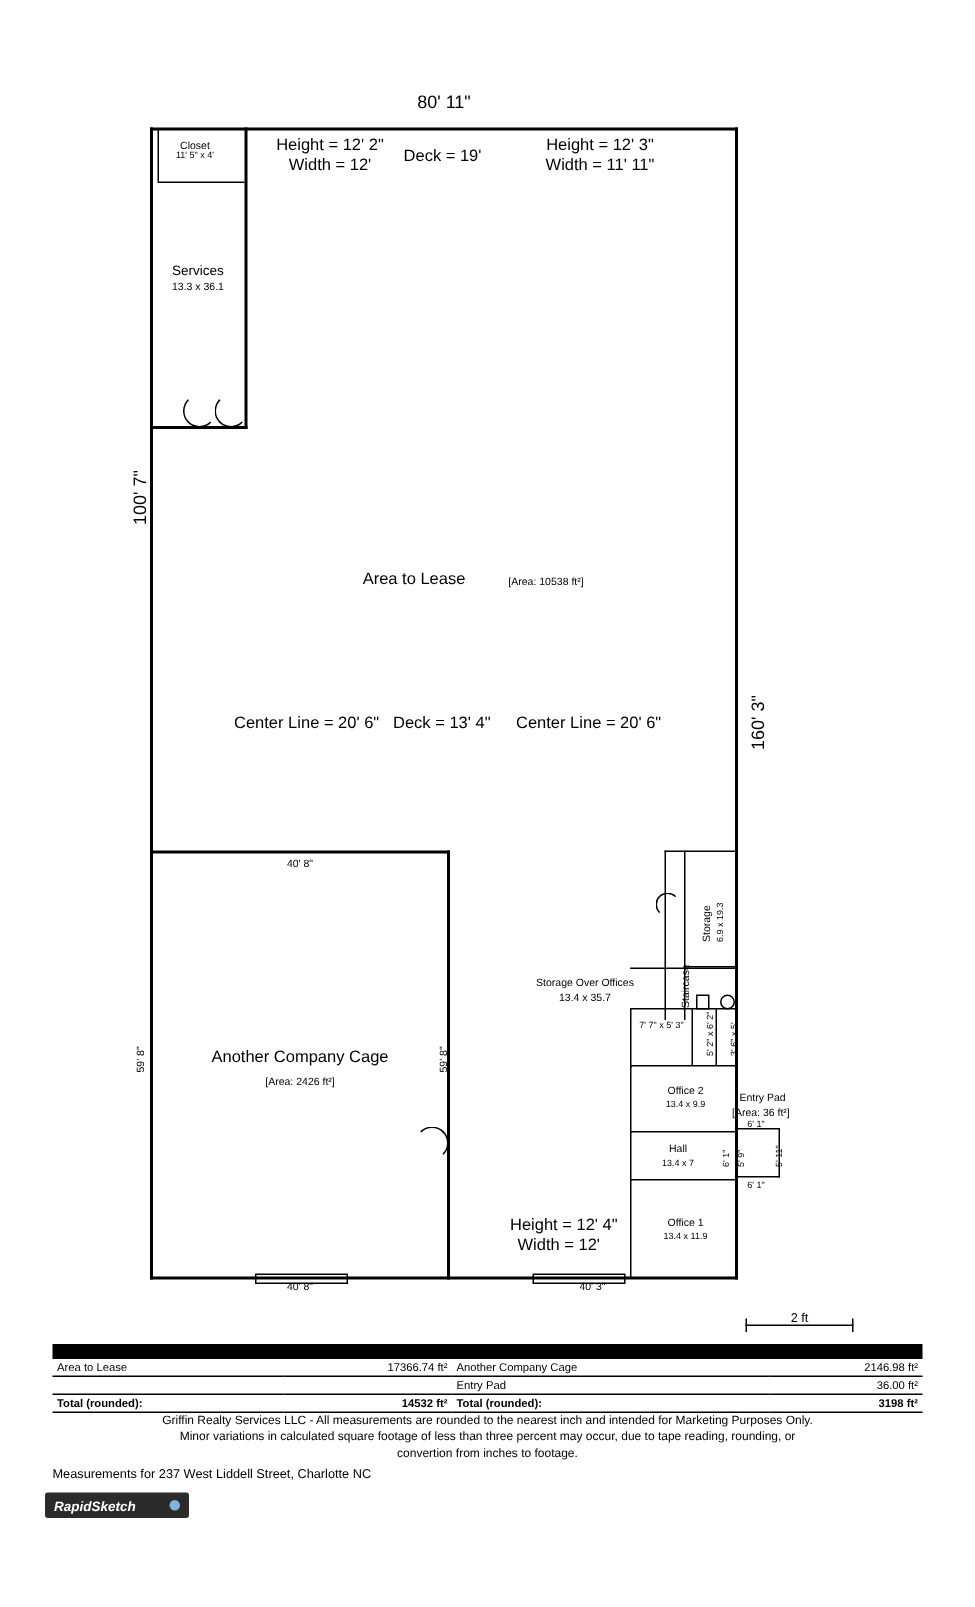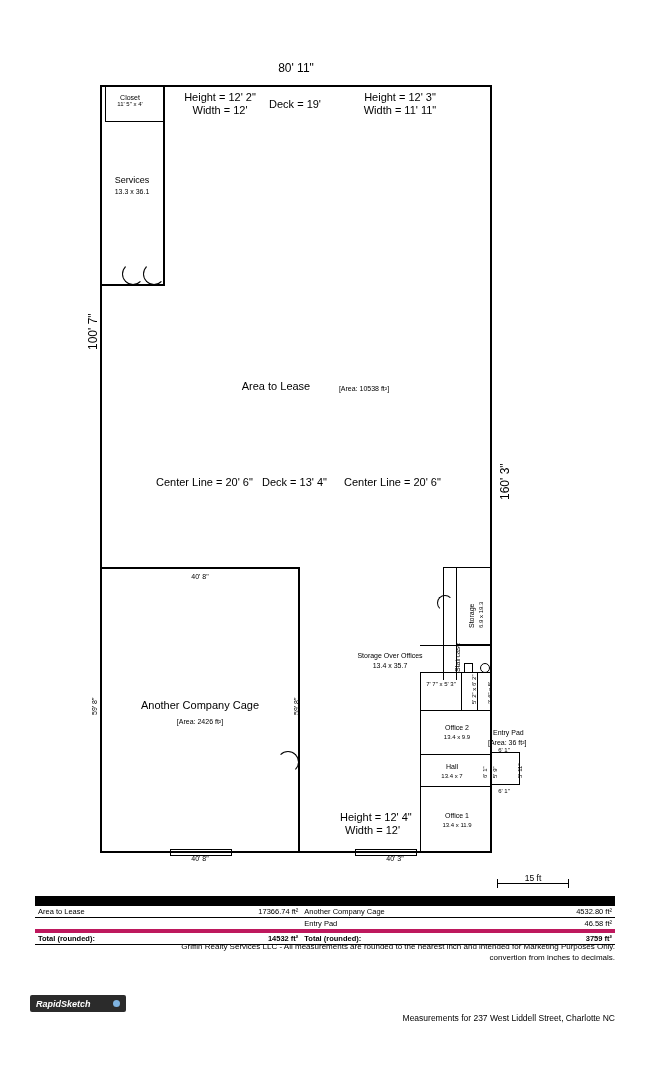--- a/index.html
+++ b/index.html
@@ -16,23 +16,23 @@
   .thin{position:absolute;background:#000;}
   .arc{position:absolute;border:1px solid #000;border-top-color:transparent;border-right-color:transparent;border-radius:50%;}
   
   .sumwrap{position:absolute;left:35px;top:896px;width:580px;}
   .sumbar{background:#000;height:10px;width:100%;}
   .sumtable{width:100%;border-collapse:collapse;font-size:7.5px;}
   .sumtable td{padding:0 3px;height:11px;vertical-align:middle;}
   .sumtable tr.bord td{border-bottom:1px solid #000;}
   .r{text-align:right;}
   .l{text-align:left;}
-  .totalrow td{font-weight:bold;border-top:4px solid #be185d;border-bottom:1px solid #000;}
-  .disc{position:absolute;left:35px;top:941px;width:580px;text-align:right;font-size:8px;line-height:11px;}
-  .meas{position:absolute;left:35px;top:977px;width:580px;text-align:right;font-size:8.5px;margin-top:36px;}
+  .totalrow td{font-weight:bold;border-top:1px solid #be185d;border-bottom:1px solid #000;}
+  .disc{position:absolute;left:35px;top:941px;width:580px;text-align:center;font-size:8px;line-height:11px;}
+  .meas{position:absolute;left:35px;top:977px;width:580px;text-align:left;font-size:8.5px;}
   .logo{position:absolute;left:30px;top:995px;width:96px;height:17px;background:#2b2b2b;border-radius:2px;color:#fff;font-size:9px;font-style:italic;font-weight:bold;display:flex;align-items:center;padding-left:6px;box-sizing:border-box;}
   .logo .dot{position:absolute;right:6px;top:5px;width:7px;height:7px;border-radius:50%;background:#7fb3e0;}
   .scalebar{position:absolute;left:497px;top:877px;width:72px;height:12px;}
   .scalebar .bar{position:absolute;left:0;top:6px;width:72px;height:1px;background:#000;}
   .scalebar .tickL{position:absolute;left:0;top:2px;width:1px;height:9px;background:#000;}
   .scalebar .tickR{position:absolute;left:71px;top:2px;width:1px;height:9px;background:#000;}
   .scalelbl{position:absolute;left:497px;top:873px;width:72px;text-align:center;font-size:8.5px;}
 </style>
 </head>
 <body>
@@ -143,56 +143,57 @@
   <div class="lbl tiny vert" style="left:490px;top:778px;">5' 9"</div>
   <div class="lbl tiny vert" style="left:515px;top:778px;">5' 11"</div>
   <div class="lbl tiny vert" style="left:480px;top:778px;">6' 1"</div>
 
   <div class="lbl mid" style="left:340px;top:812px;">Height = 12' 4"</div>
   <div class="lbl mid" style="left:345px;top:825px;">Width = 12'</div>
 
   <div class="thin" style="left:170px;top:849px;width:60px;height:5px;background:none;border:1px solid #000;"></div>
   <div class="thin" style="left:355px;top:849px;width:60px;height:5px;background:none;border:1px solid #000;"></div>
 
-  <div class="scalelbl">15 ft</div>
+  <div class="scalelbl">2 ft</div>
   <div class="scalebar">
     <div class="bar"></div>
       <div class="tickL"></div>
       <div class="tickR"></div>
   </div>
 
   <div class="sumwrap">
     <div class="sumbar"></div>
     <table class="sumtable">
       <tbody>
           <tr class="bord">
         <td class="l">Area to Lease</td>
         <td class="r">17366.74 ft²</td>
         <td class="l">Another Company Cage</td>
-        <td class="r">4532.80 ft²</td>
+        <td class="r">2146.98 ft²</td>
       </tr>
       <tr class="bord">
         <td class="l"></td>
         <td class="r"></td>
         <td class="l">Entry Pad</td>
-        <td class="r">46.58 ft²</td>
+        <td class="r">36.00 ft²</td>
       </tr>
       <tr class="totalrow">
         <td class="l">Total (rounded):</td>
         <td class="r">14532 ft²</td>
         <td class="l">Total (rounded):</td>
-        <td class="r">3759 ft²</td>
+        <td class="r">3198 ft²</td>
       </tr>
     </tbody>
       </table>
   </div>
 
   <div class="disc">
     <div>Griffin Realty Services LLC - All measurements are rounded to the nearest inch and intended for Marketing Purposes Only.</div>
-    <div>convertion from inches to decimals.</div>
+    <div>Minor variations in calculated square footage of less than three percent may occur, due to tape reading, rounding, or</div>
+    <div>convertion from inches to footage.</div>
   </div>
 
   <div class="meas">Measurements for 237 West Liddell Street, Charlotte NC</div>
 
   <div class="logo">
     <span>RapidSketch</span>
     <span class="dot"></span>
   </div>
 
 </div>

